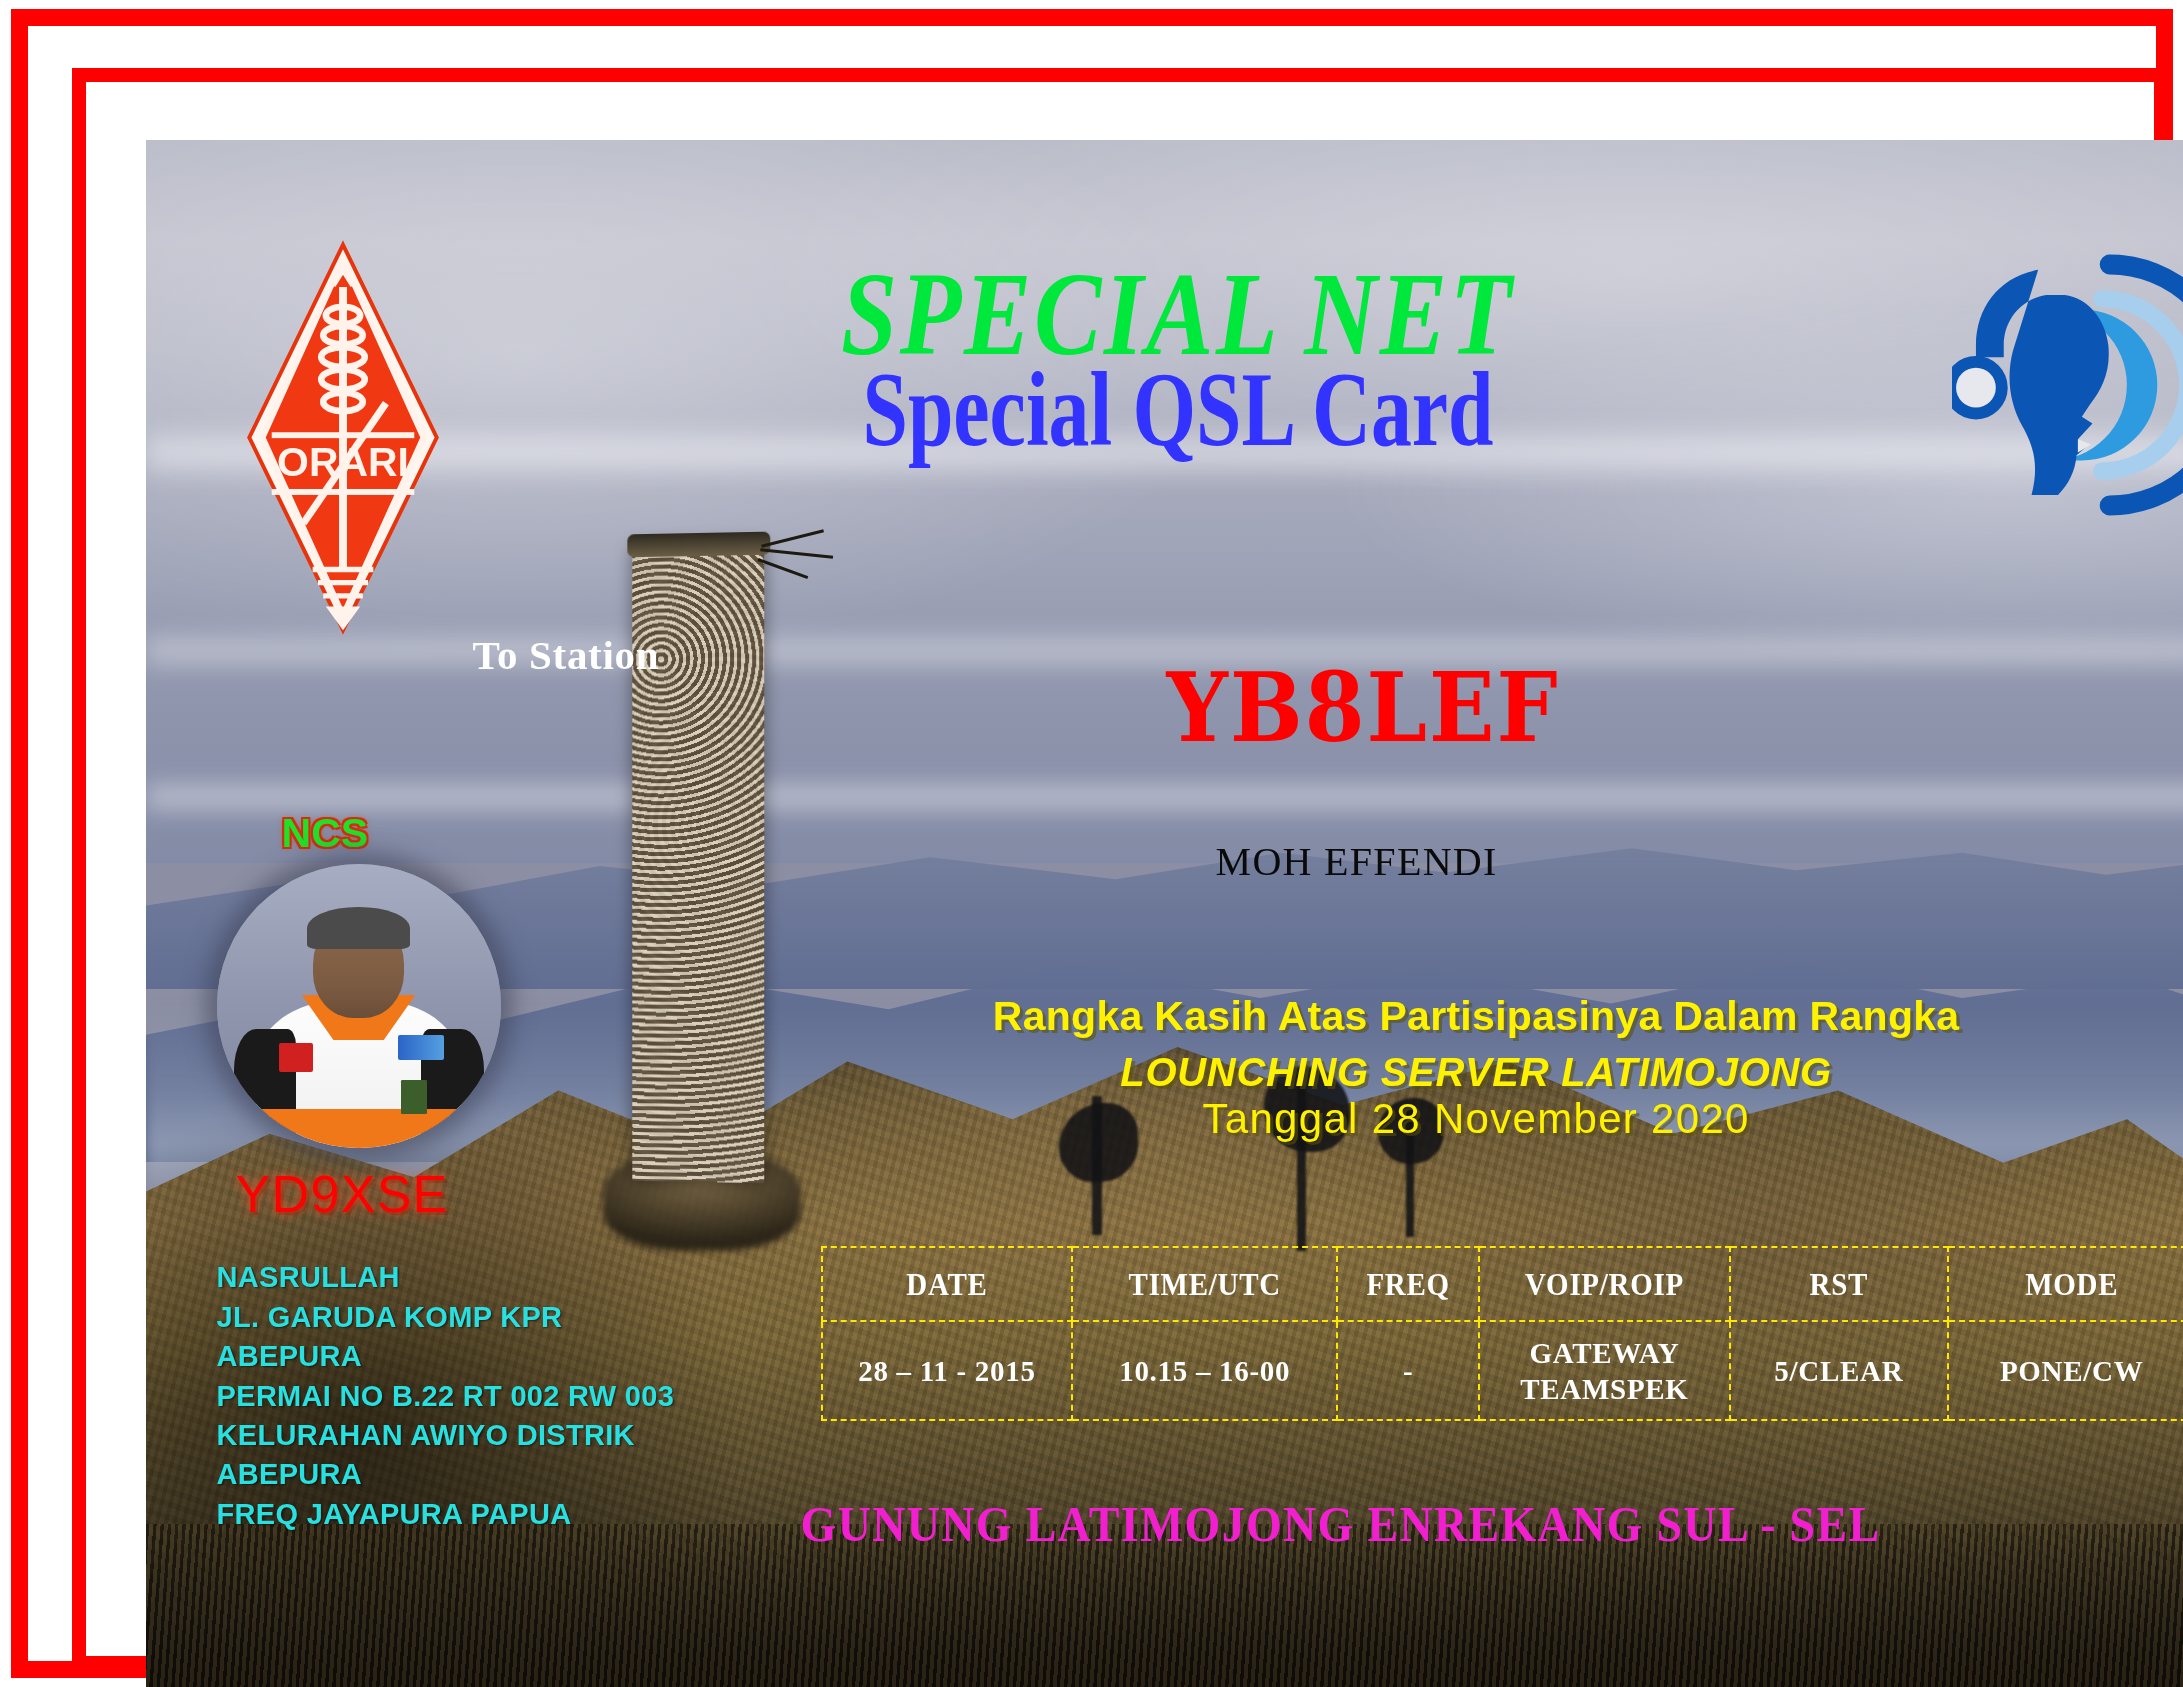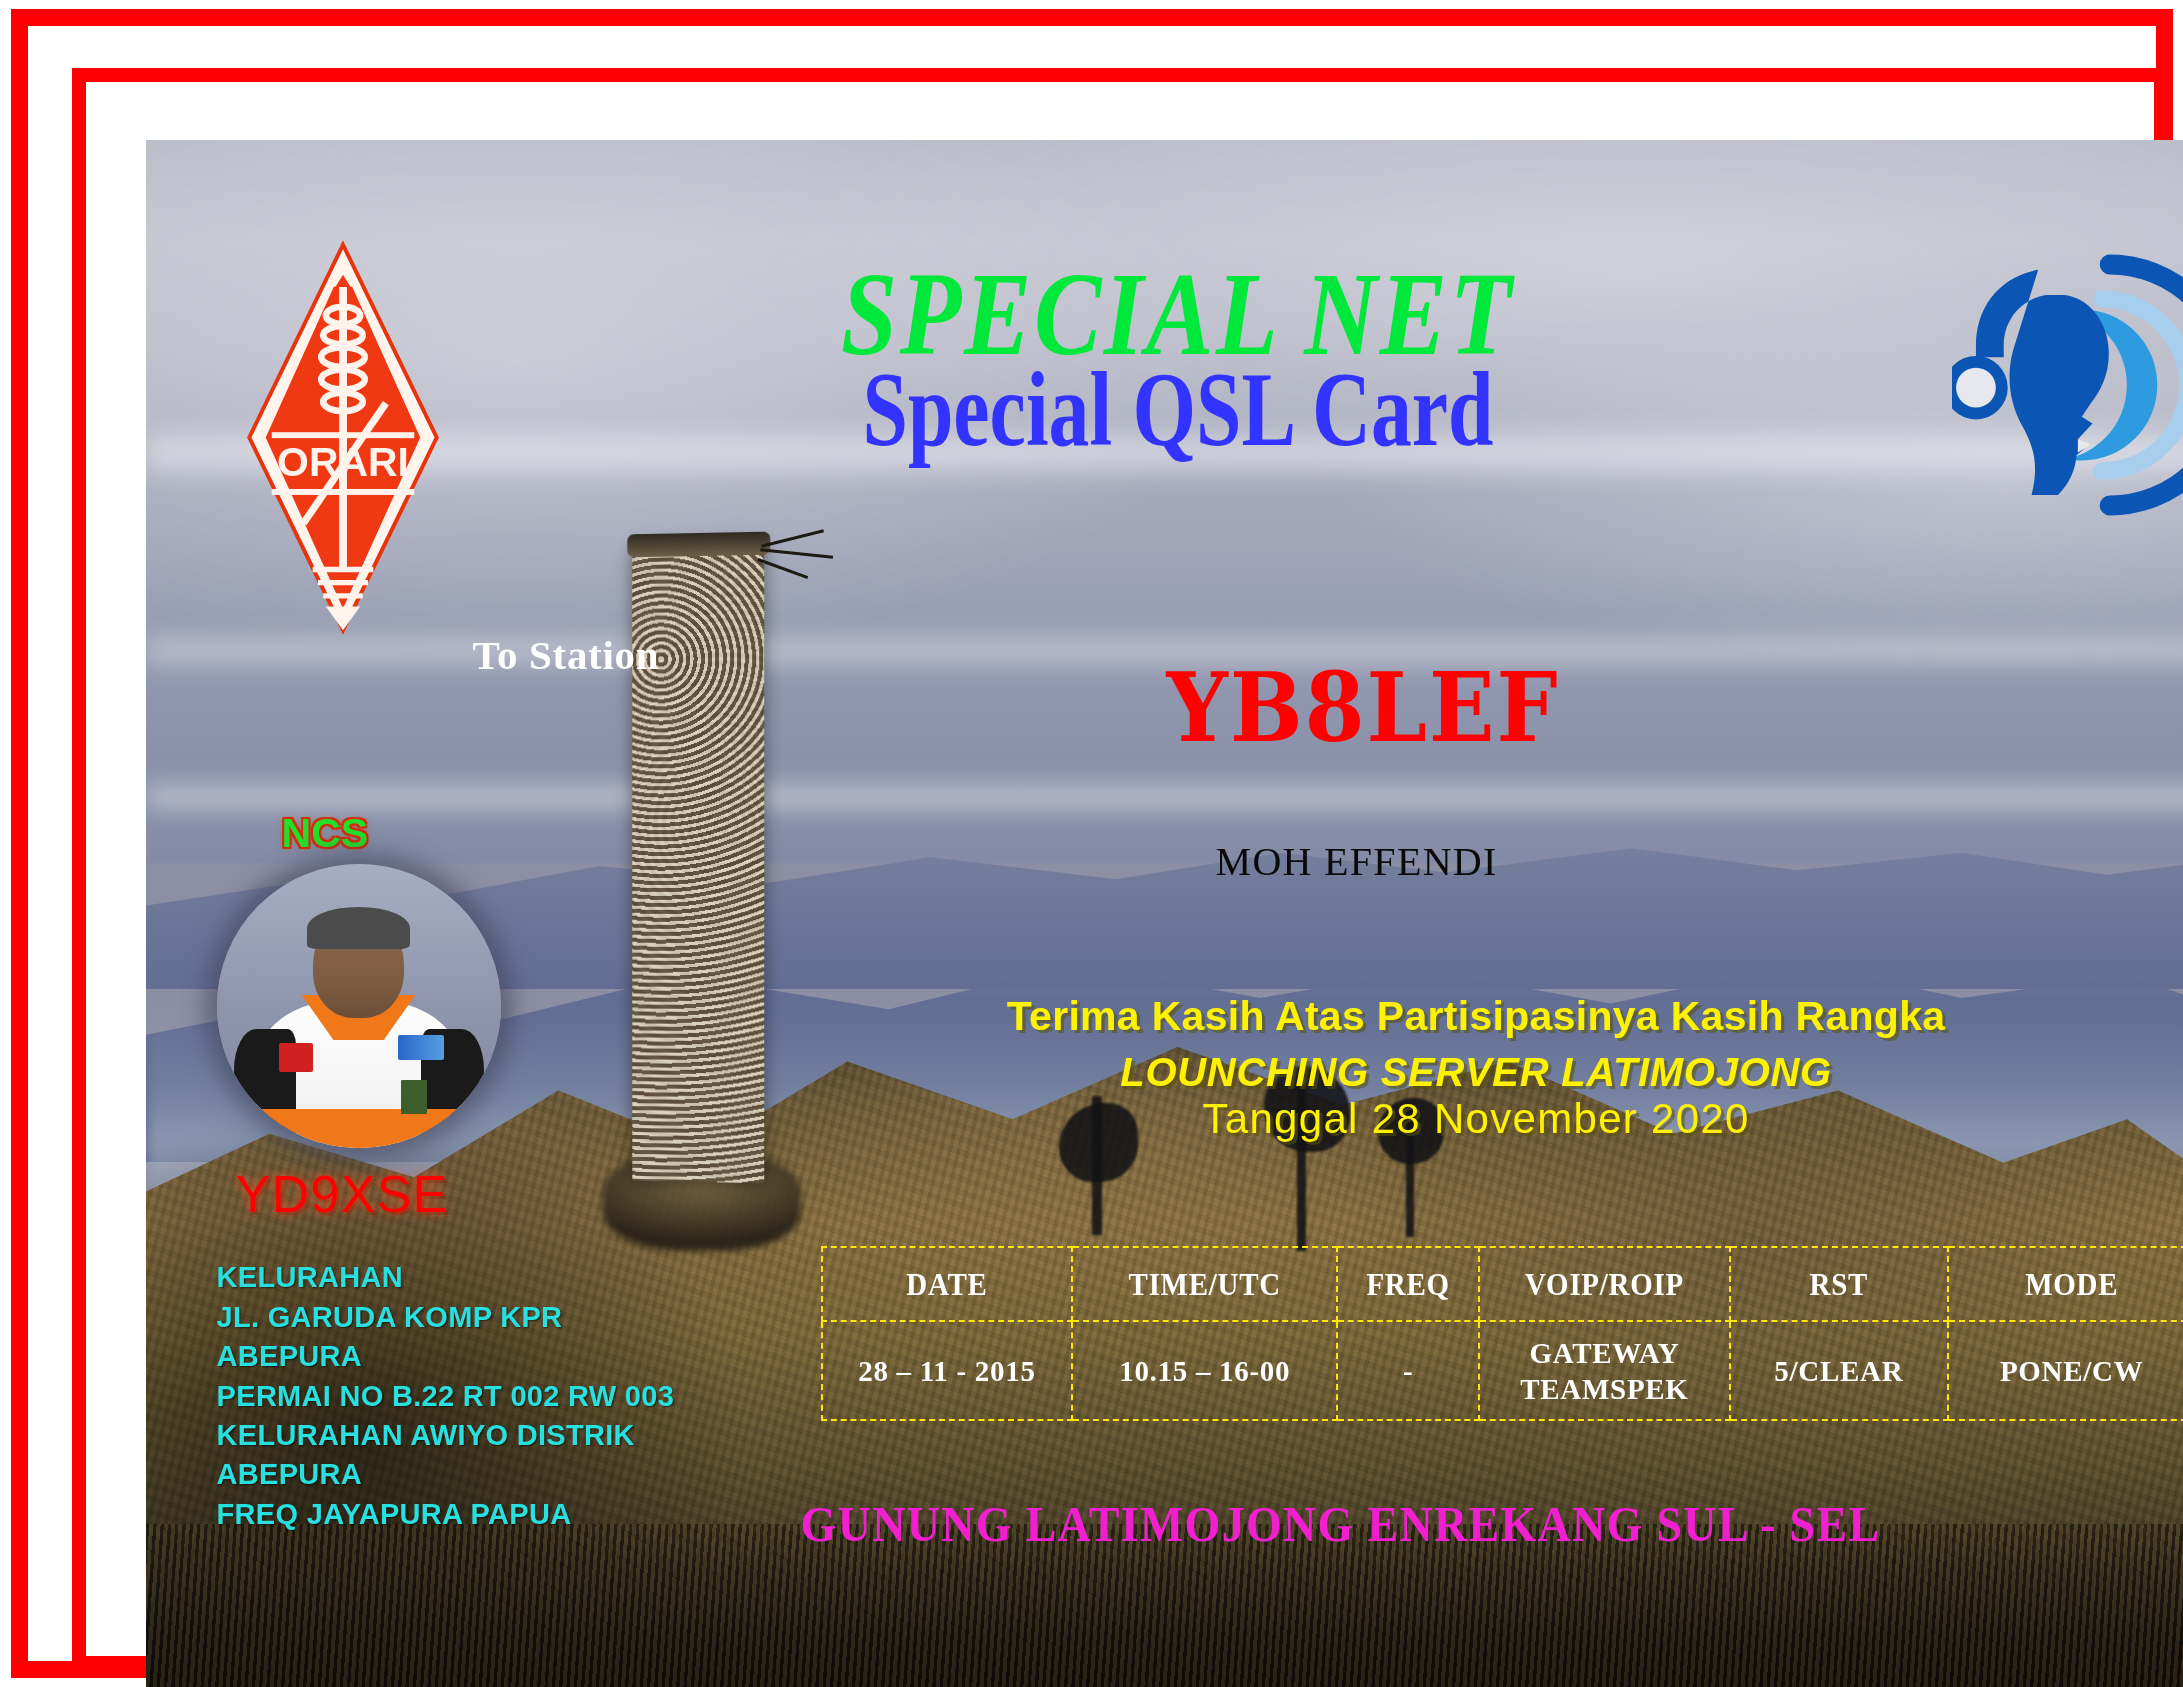--- a/index.html
+++ b/index.html
@@ -532,21 +532,21 @@
 
         <div class="title-qsl">Special QSL Card</div>
 
         <div class="to-station">To Station</div>
 
         <div class="callsign-main">YB8LEF</div>
 
         <div class="operator-name">MOH EFFENDI</div>
 
         <div class="thanks-block">
-          <div class="thanks-line1">Terima Kasih Atas Partisipasinya Kasih Rangka</div>
+          <div class="thanks-line1">Rangka Kasih Atas Partisipasinya Dalam Rangka</div>
           <div class="thanks-line2">LOUNCHING SERVER LATIMOJONG</div>
           <div class="thanks-line3">Tanggal  28  November  2020</div>
         </div>
 
         <div class="ncs-label">NCS</div>
 
         <div class="photo-oval">
           <div class="ph-sky"></div>
           <div class="ph-body"></div>
           <div class="ph-shoulder-l"></div>
@@ -556,21 +556,21 @@
           <div class="ph-head"></div>
           <div class="ph-hair"></div>
           <div class="ph-badge"></div>
           <div class="ph-logo2"></div>
           <div class="ph-id"></div>
         </div>
 
         <div class="callsign-ncs">YD9XSE</div>
 
         <div class="addr">
-          <div>KELURAHAN</div>
+          <div>NASRULLAH</div>
           <div>JL. GARUDA KOMP KPR</div>
           <div>ABEPURA</div>
           <div>PERMAI NO B.22 RT 002 RW 003</div>
           <div>KELURAHAN AWIYO DISTRIK</div>
           <div>ABEPURA</div>
           <div>FREQ JAYAPURA PAPUA</div>
         </div>
 
         <table class="qso-table">
           <thead>

